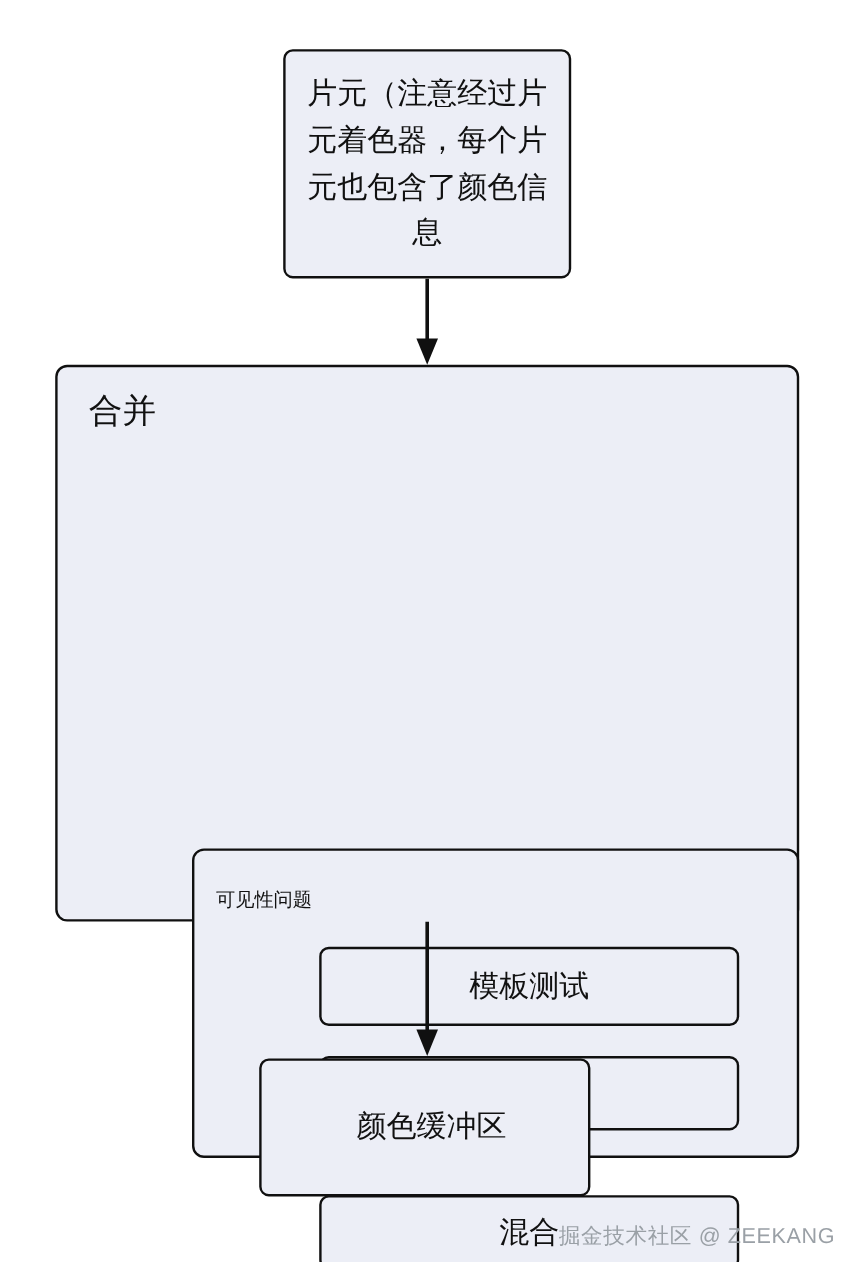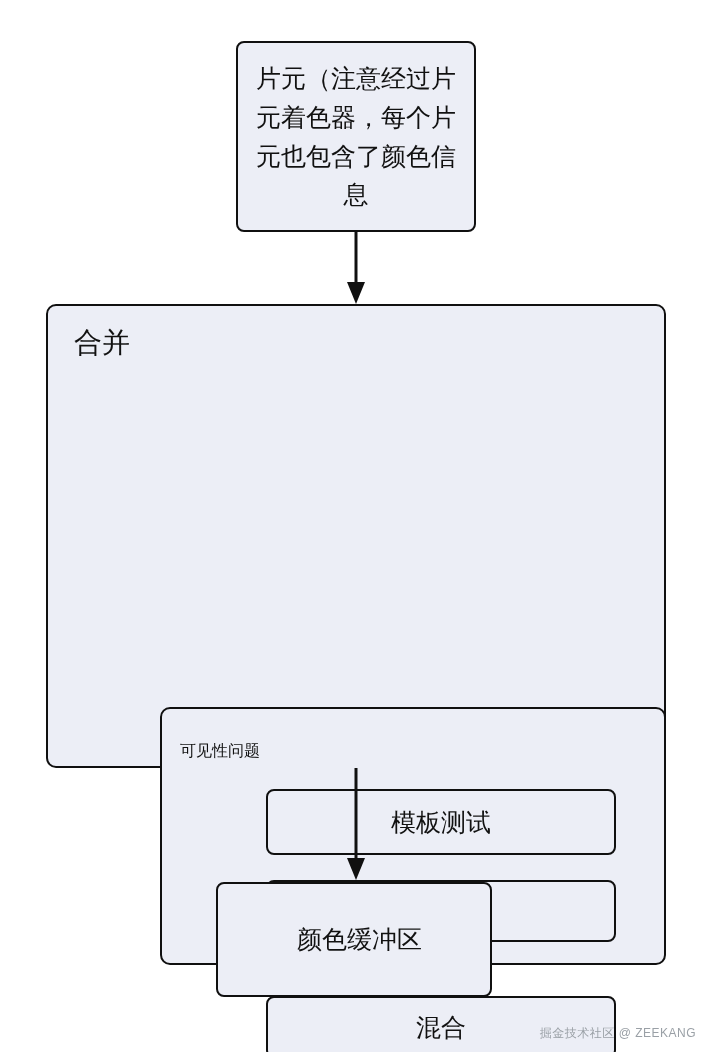--- a/index.html
+++ b/index.html
@@ -121,21 +121,21 @@
   }
 
   .arrow {
     position: absolute;
   }
 
   .watermark {
     position: absolute;
     right: 14px;
     bottom: 10px;
-    font-size: 12px;
+    font-size: 18px;
     color: #9aa0a6;
     letter-spacing: 0.5px;
     white-space: nowrap;
   }
 </style>
 </head>
 <body>
 
 <div class="diagram">
 

